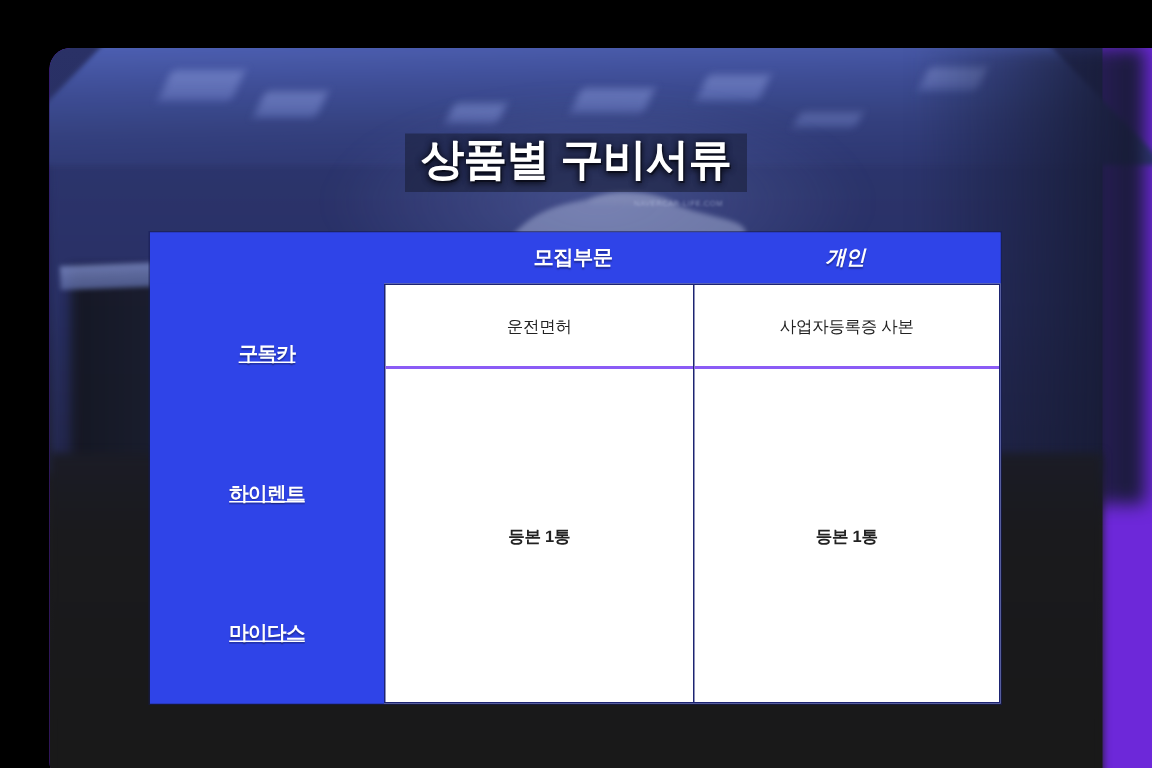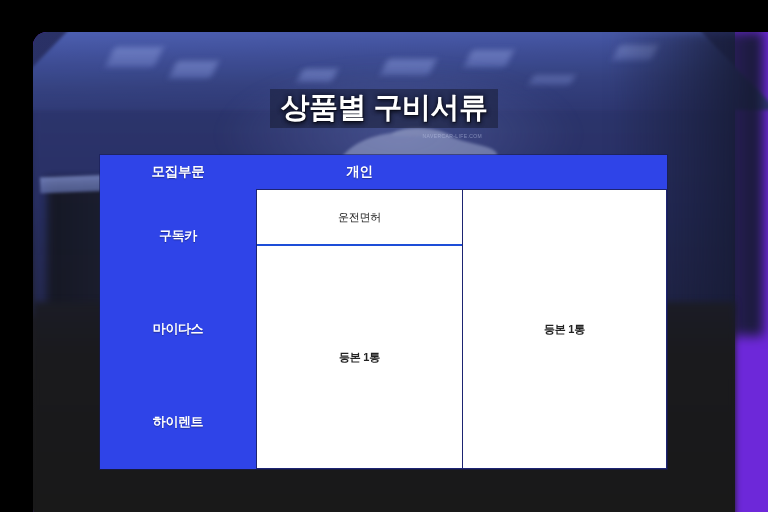--- a/index.html
+++ b/index.html
@@ -222,33 +222,34 @@
     flex-direction: column;
     background: #2f44e8;
     box-shadow: 0 0 0 1px rgba(20,25,90,.55);
   }
 
   
   .thead {
     display: flex;
     height: 34px;
     background: #2f44e8;
+    justify-content: flex-end;
   }
   .th {
     display: flex;
     align-items: center;
     justify-content: center;
     color: #ffffff;
     font-size: 13.5px;
     font-weight: 700;
     letter-spacing: -0.3px;
     text-shadow: 0 1px 1px rgba(0,0,0,.35);
   }
   .col-cat  { width: 156px; flex: 0 0 156px; }
-  .col-ind  { width: 207px; flex: 0 0 207px; }
+  .col-ind  { width: 207px; flex: 0 0 207px; font-style: italic; }
   .col-corp { width: 204px; flex: 0 0 204px; }
 
   
   .tbody {
     position: relative;
     display: flex;
     flex: 1 1 auto;
   }
   
   .catcol {
@@ -261,20 +262,21 @@
   .catcell {
     flex: 1 1 0;
     display: flex;
     align-items: center;
     justify-content: center;
     color: #ffffff;
     font-size: 13px;
     font-weight: 700;
     letter-spacing: -0.4px;
     text-shadow: 0 1px 1px rgba(0,0,0,.33);
+    text-decoration: underline;
   }
   
   .valcols {
     flex: 1 1 auto;
     display: flex;
     background: #ffffff;
     border: 1px solid #1d2472;
     border-top: none;
     box-sizing: border-box;
   }
@@ -287,21 +289,21 @@
   .valcol.corp { flex: 1 1 auto; }
   .vcell {
     display: flex;
     align-items: center;
     justify-content: center;
     color: #222222;
     font-size: 11px;
     letter-spacing: -0.2px;
     box-sizing: border-box;
   }
-  .vcell.first  { flex: 0 0 56px; border-bottom: 2px solid #1d4ed8; text-align: right; }
+  .vcell.first  { flex: 0 0 56px; border-bottom: 2px solid #8b5cf6; text-align: right; }
   .vcell.merged { flex: 1 1 auto; font-weight: bold; }
 
   
   .valcols { border-top: 1px solid #1d2472; }
 </style>
 </head>
 <body>
 
 <div id="screen">
 
@@ -346,32 +348,33 @@
 
       <div class="thead">
         <div class="th col-cat">모집부문</div>
         <div class="th col-ind">개인</div>
       </div>
 
       <div class="tbody">
 
         <div class="catcol">
           <div class="catcell">구독카</div>
+          <div class="catcell">하이렌트</div>
           <div class="catcell">마이다스</div>
-          <div class="catcell">하이렌트</div>
         </div>
 
         <div class="valcols">
 
           <div class="valcol ind">
             <div class="vcell first">운전면허</div>
             <div class="vcell merged">등본 1통</div>
           </div>
 
           <div class="valcol corp">
+            <div class="vcell first">사업자등록증 사본</div>
             <div class="vcell merged">등본 1통</div>
           </div>
 
         </div>
       </div>
     </div>
 
   </div>
 </div>
 

